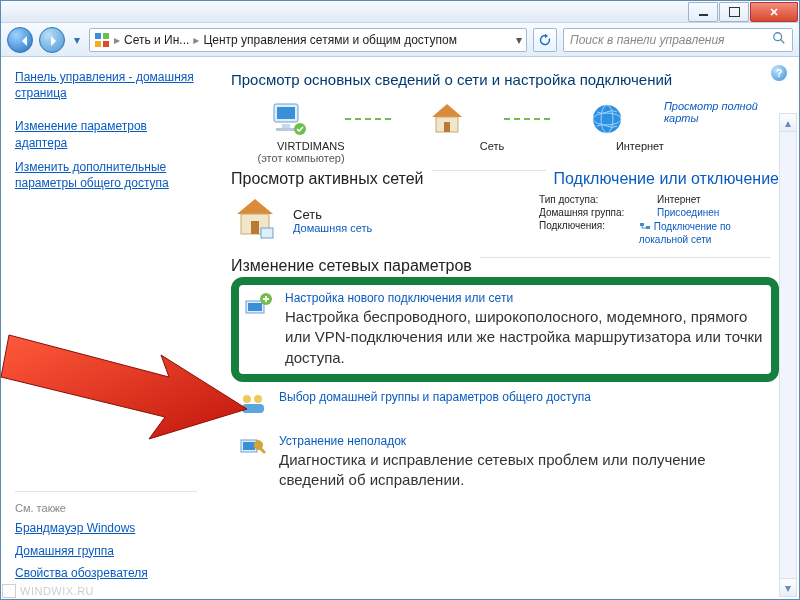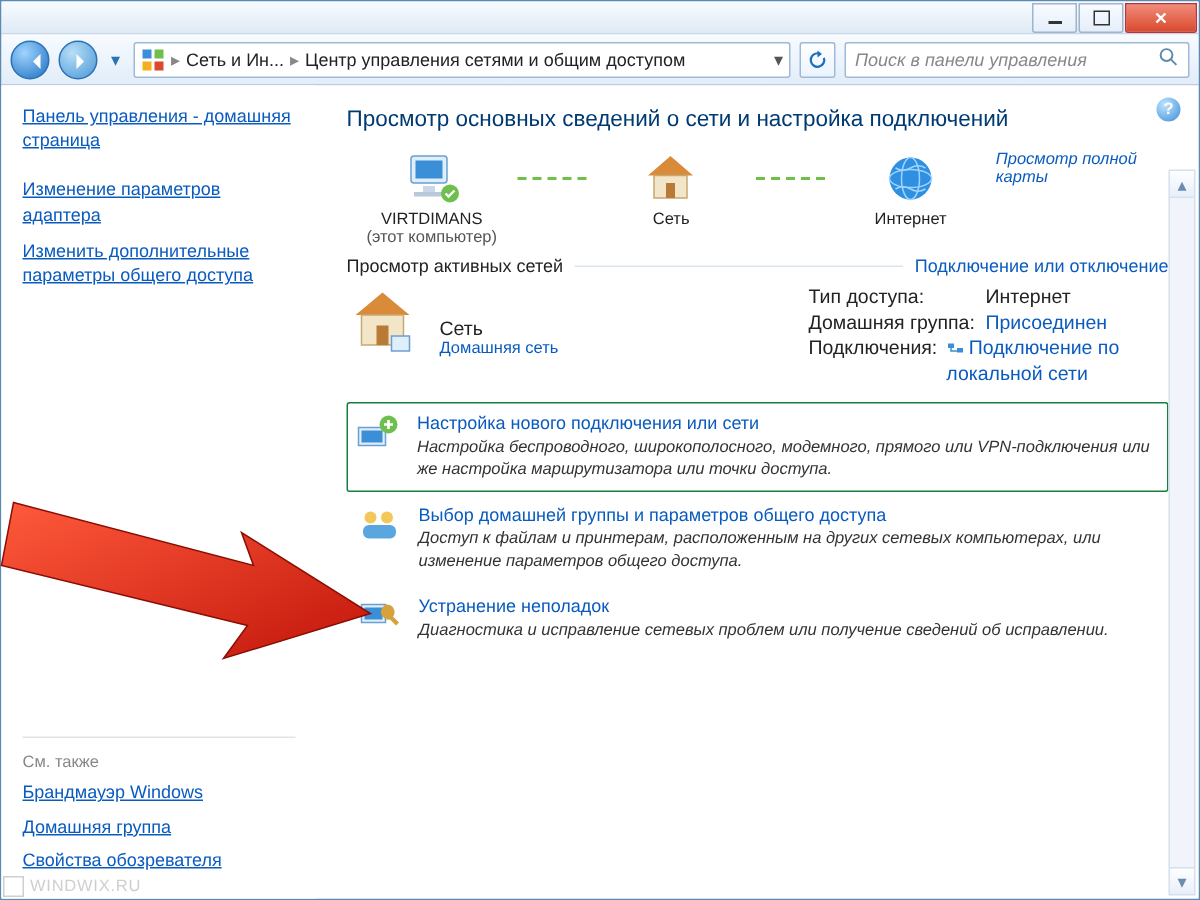--- a/index.html
+++ b/index.html
@@ -40,50 +40,50 @@
   .sb-heading.link{color:#0a5bbf;cursor:pointer;text-decoration:underline;}
   .sb-see-also-wrap{margin-top:auto;padding-top:8px;}
   .sb-see-also-label{color:#888;font-size:11px;border-top:1px solid #e3e3e3;padding-top:10px;margin-bottom:6px;}
   .sb-see-also-wrap .sb-heading{margin-bottom:6px;}
 
   .main { flex:1; padding:14px 20px 8px 20px; overflow:hidden; position:relative; }
   .help-icon{position:absolute;top:8px;right:12px;width:16px;height:16px;border-radius:50%;background:radial-gradient(circle at 35% 30%,#bfe3ff,#3b8fd6);color:#fff;font-weight:bold;display:flex;align-items:center;justify-content:center;font-size:11px;}
   h1.page-title{color:#003a73;font-size:15px;font-weight:normal;margin-bottom:12px;}
 
   .map-row{display:flex;align-items:flex-start;gap:0;margin-bottom:6px;}
-  .map-node{width:130px;text-align:center;font-size:11px;}
+  .map-node{width:130px;text-align:right;font-size:11px;}
   .map-node .ico{height:38px;display:flex;align-items:center;justify-content:center;margin-bottom:2px;}
   .map-label{color:#222;}
   .map-sub{color:#555;}
   .map-link{color:#0a5bbf;cursor:pointer;font-style:italic;}
   .map-dash{flex:0 0 46px;height:38px;display:flex;align-items:center;color:#7fa;}
   .map-dash .line{width:100%;border-top:2px dashed #6fbf4e;position:relative;}
   .map-full{margin-left:auto;font-size:11px;}
 
-  .section-hd{display:flex;align-items:center;font-size:12px;color:#222;margin:4px 0 2px 0;}
+  .section-hd{display:flex;font-size:16px;color:#222;margin:4px 0 2px 0;}
   .section-hd .rule{flex:1;height:1px;background:#dce5ef;margin:0 8px;}
   .section-hd .right-link{color:#0a5bbf;cursor:pointer;}
 
   .active-net{display:flex;gap:14px;margin:6px 0 10px 0;}
   .active-icon{width:48px;height:48px;display:flex;align-items:center;justify-content:center;}
   .active-info{display:flex;flex-direction:column;justify-content:center;}
   .active-name{font-size:13px;color:#222;}
   .active-cat{color:#0a5bbf;font-size:11px;cursor:pointer;}
-  .active-props{margin-left:auto;width:240px;font-size:13px;}
+  .active-props{margin-left:auto;width:240px;font-size:10px;}
   .active-props .row{display:flex;gap:6px;margin-bottom:2px;}
   .active-props .k{width:112px;color:#222;}
   .active-props .v{color:#222;}
   .active-props .v.link{color:#0a5bbf;cursor:pointer;}
   .sig-icon{display:inline-block;vertical-align:-2px;margin-right:3px;}
   .task{display:flex;gap:10px;padding:8px 6px;}
   .task .ico{width:32px;flex:0 0 32px;height:28px;display:flex;align-items:flex-start;justify-content:center;}
   .task .txt{flex:1;}
   .task-title{color:#0a5bbf;font-size:12px;cursor:pointer;}
-  .task-desc{color:#333;font-size:11px;line-height:1.35;margin-top:2px;font-style:italic;}
-  .task.highlight{border:1px solid #15803d;border-radius:2px;padding:6px 4px;}
+  .task-desc{color:#333;font-size:15px;line-height:1.35;margin-top:2px;}
+  .task.highlight{border:8px solid #15803d;border-radius:12px;padding:6px 4px;}
 
   
   .big-arrow{position:absolute;left:-2px;top:262px;pointer-events:none;}
 
   
   .watermark{position:absolute;left:2px;bottom:2px;color:#cfcfcf;font-size:11px;display:flex;align-items:center;gap:4px;letter-spacing:0.5px;margin-top:28px;}
   .watermark .wico{width:14px;height:14px;border:1px solid #cfcfcf;}
 
   
   .vscroll{position:absolute;right:2px;top:56px;bottom:2px;width:18px;background:#f1f5fb;border:1px solid #d7e1ee;}
@@ -240,20 +240,24 @@
               <span class="sig-icon"><svg width="12" height="12" viewBox="0 0 12 12">
                     <rect x="1" y="3" width="4" height="3" fill="#3b8fd6"></rect>
                     <rect x="7" y="6" width="4" height="3" fill="#3b8fd6"></rect>
                     <path d="M3 6v2h6V6" stroke="#3b8fd6" fill="none"></path>
                   </svg></span><span>Подключение по локальной сети</span>
             </span>
           </div>
         </div>
       </div>
 
+      <div class="section-hd" style="margin-top:4px">
+        <span>Изменение сетевых параметров</span>
+        <div class="rule"></div>
+      </div>
 
       <div id="tasks">
           <div class="task highlight">
             <div class="ico">
               <svg width="30" height="26" viewBox="0 0 30 26">
                 <rect x="2" y="10" width="18" height="12" fill="#dfeefb" stroke="#6b9fd0"></rect>
                 <rect x="4" y="12" width="14" height="8" fill="#3b8fd6"></rect>
                 <circle cx="22" cy="8" r="6" fill="#6fbf4e"></circle>
                 <path d="M22 5v6M19 8h6" stroke="#fff" stroke-width="1.8"></path>
               </svg>
@@ -266,21 +270,20 @@
           <div class="task">
             <div class="ico">
               <svg width="30" height="26" viewBox="0 0 30 26">
                 <circle cx="9" cy="9" r="4" fill="#f2c85b"></circle>
                 <circle cx="20" cy="9" r="4" fill="#f2c85b"></circle>
                 <rect x="4" y="14" width="22" height="9" rx="4" fill="#5aa7e0"></rect>
               </svg>
             </div>
             <div class="txt">
               <div class="task-title">Выбор домашней группы и параметров общего доступа</div>
-              <div class="task-desc">Доступ к файлам и принтерам, расположенным на других сетевых компьютерах, или изменение параметров общего доступа.</div>
             </div>
           </div>
           <div class="task">
             <div class="ico">
               <svg width="30" height="26" viewBox="0 0 30 26">
                 <rect x="3" y="6" width="16" height="12" fill="#dfeefb" stroke="#6b9fd0"></rect>
                 <rect x="5" y="8" width="12" height="8" fill="#3b8fd6"></rect>
                 <path d="M20 6a5 5 0 0 1 4 8l4 4-2 2-4-4a5 5 0 0 1-2-10z" fill="#d6a23a"></path>
               </svg>
             </div>

